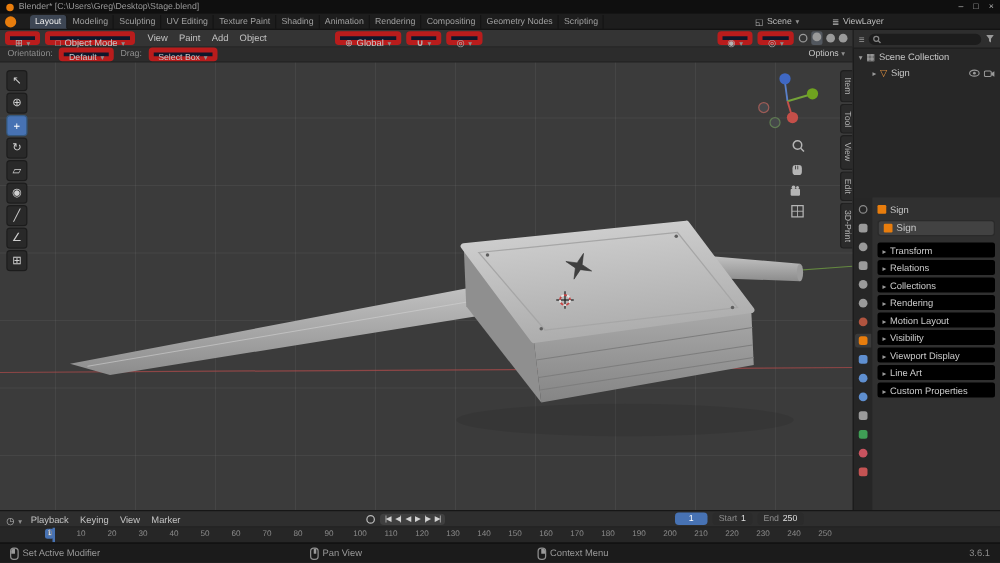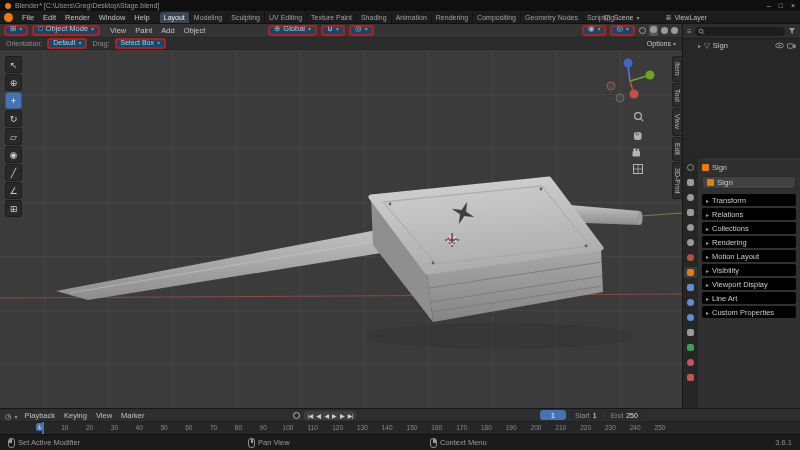--- a/index.html
+++ b/index.html
@@ -21,21 +21,21 @@
   .workspaces{display:flex;margin-left:6px;align-self:flex-end}
   .ws{padding:2px 4px 2px;font-size:7px;color:#a0a0a0;border-right:1px solid #141414}
   .ws.active{background:#3d4654;color:#ececec;border-radius:3px 3px 0 0}
   .topbar-right{position:absolute;left:604px;top:0;height:13px;display:flex;align-items:center;gap:26px;font-size:7px;color:#bdbdbd}
   .tsel{display:flex;align-items:center;gap:3px}
 
   
   .main{flex:1;display:flex;min-height:0}
   .left-stack{width:682px;display:flex;flex-direction:column}
   .vp-header{height:14px;background:#343434;border-bottom:1px solid #262626;display:flex;align-items:center;padding:0 4px;position:relative;font-size:7.5px;flex:0 0 auto}
-  .btnbox{display:flex;align-items:flex-end;gap:3px;background:#0c4a6e;border:2px solid #b91c1c;border-radius:3px;padding:1px 4px;height:11px}
+  .btnbox{display:flex;align-items:flex-start;gap:3px;background:#0f172a;border:4px solid #b91c1c;border-radius:3px;padding:1px 4px;height:11px}
   .mode-btn{margin:0 6px 0 4px}
   .mid-cluster{position:absolute;left:268px;display:flex;gap:4px;align-items:center}
   .right-cluster{position:absolute;right:4px;display:flex;gap:4px;align-items:center}
   .shd{width:7px;height:7px;border-radius:50%;background:#9a9a9a;display:inline-block}
   .shd.hollow{background:transparent;border:1px solid #9a9a9a}
   .shdwrap{display:flex;gap:3px;align-items:center}
   .shd-active{background:#52575e;border-radius:2px;padding:1px}
   .vp-settings{height:12px;background:#2c2c2c;border-bottom:1px solid #232323;display:flex;align-items:center;gap:5px;padding:0 6px;font-size:7px;position:relative;flex:0 0 auto}
   .dim{color:#8f8f8f}
   .options-btn{position:absolute;right:6px;display:flex;align-items:center;gap:2px}
@@ -128,27 +128,20 @@
     <span data-name="window-title">Blender*  [C:\Users\Greg\Desktop\Stage.blend]</span>
     <span class="wctrl">
       <span data-name="minimize-button">–</span>
       <span data-name="maximize-button">□</span>
       <span data-name="close-button">×</span>
     </span>
   </div>
 
   <div class="topbar" data-name="topbar">
     <span class="logo" data-name="blender-logo-icon"></span>
-    <nav class="menubar" data-name="app-menu-bar">
-        <span class="mi" data-name="menu-file">File</span>
-        <span class="mi" data-name="menu-edit">Edit</span>
-        <span class="mi" data-name="menu-render">Render</span>
-        <span class="mi" data-name="menu-window">Window</span>
-        <span class="mi" data-name="menu-help">Help</span>
-      </nav>
     <div class="workspaces" data-name="workspace-tabs">
         <span class="ws active" data-name="workspace-tab-layout">Layout</span>
         <span class="ws" data-name="workspace-tab-modeling">Modeling</span>
         <span class="ws" data-name="workspace-tab-sculpting">Sculpting</span>
         <span class="ws" data-name="workspace-tab-uv-editing">UV Editing</span>
         <span class="ws" data-name="workspace-tab-texture-paint">Texture Paint</span>
         <span class="ws" data-name="workspace-tab-shading">Shading</span>
         <span class="ws" data-name="workspace-tab-animation">Animation</span>
         <span class="ws" data-name="workspace-tab-rendering">Rendering</span>
         <span class="ws" data-name="workspace-tab-compositing">Compositing</span>
@@ -338,20 +331,25 @@
           <span class="osearch" data-name="outliner-search-input">
             <svg width="7" height="7" data-name="search-icon">
                 <circle cx="3" cy="3" r="2" fill="none" stroke="#888" stroke-width="1"></circle>
                 <line x1="4.4" y1="4.4" x2="6.4" y2="6.4" stroke="#888" stroke-width="1"></line>
               </svg>
           </span>
           <svg width="8" height="8" data-name="filter-funnel-icon">
               <path d="M1 1 H7 L4.8 4 V7 L3.2 6 V4 Z" fill="#999"></path>
             </svg>
         </div>
+        <div class="orow" data-name="outliner-row-scene-collection">
+          <span class="crt-d" data-name="collapse-caret-icon"></span>
+          <span class="icon-coll" data-name="collection-icon"></span>
+          <span data-name="collection-name">Scene Collection</span>
+        </div>
         <div class="orow child" data-name="outliner-row-sign">
           <span class="crt-r" data-name="expand-caret-icon"></span>
           <span class="icon-mesh" data-name="mesh-object-icon"></span>
           <span data-name="object-name">Sign</span>
           <span class="spacer"></span>
           <svg width="9" height="7" data-name="hide-eye-icon">
               <ellipse cx="4.5" cy="3.5" rx="3.8" ry="2.4" fill="none" stroke="#9a9a9a" stroke-width="0.9"></ellipse>
               <circle cx="4.5" cy="3.5" r="1.1" fill="#9a9a9a"></circle>
             </svg>
           <svg width="9" height="7" data-name="disable-camera-icon">

